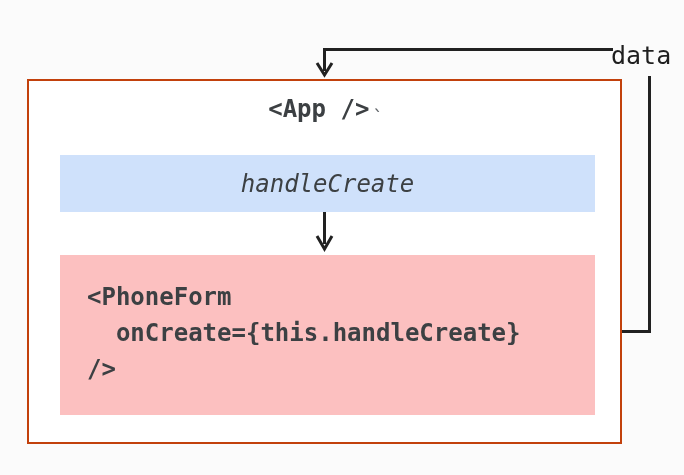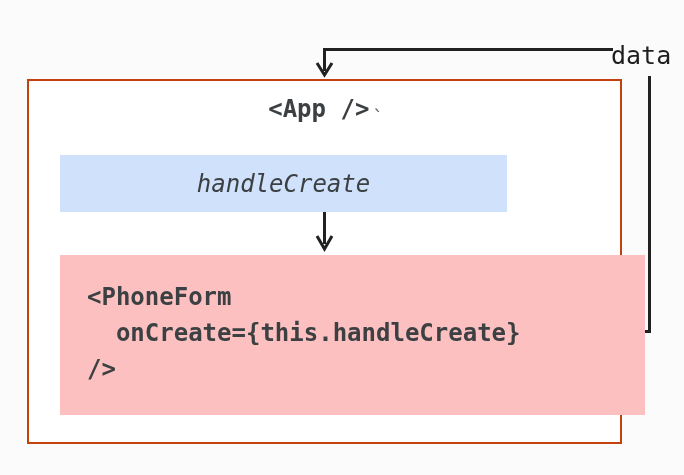--- a/index.html
+++ b/index.html
@@ -43,38 +43,38 @@
     position: relative;
     top: 7px;
     left: 3px;
     color: #5f6368;
   }
   
   .handler-box {
     position: absolute;
     left: 31px;  
     top: 74px;   
-    width: 447px;
+    width: 535px;
     height: 57px;
     background: #cfe1fb;
     display: flex;
     align-items: center;
     justify-content: center;
   }
   .handler-label {
     font-size: 24px;
     font-style: italic;
     color: #3c4043;
   }
   
   .phoneform-box {
     position: absolute;
     left: 31px;   
     top: 174px;   
-    width: 585px;
+    width: 535px;
     height: 160px;
     background: #fcc0c0;
     box-sizing: border-box;
     padding: 24px 0 0 27px;
   }
   .code-line {
     font-size: 24px;
     font-weight: bold;
     line-height: 36px;
     color: #3c4043;

